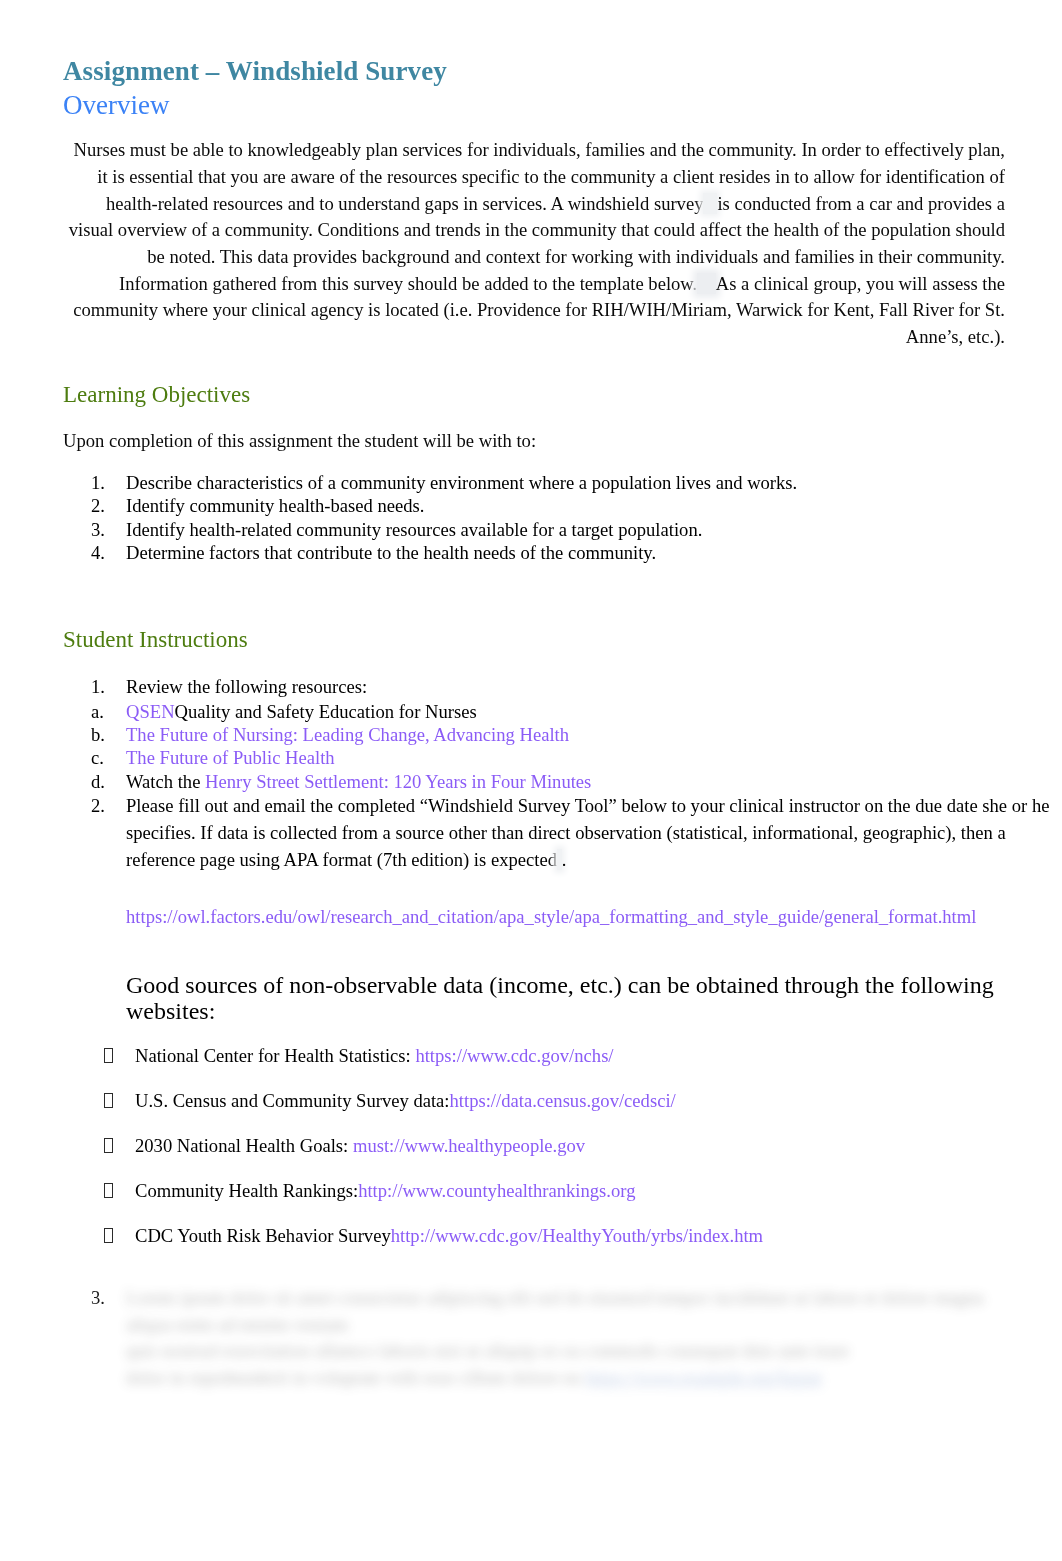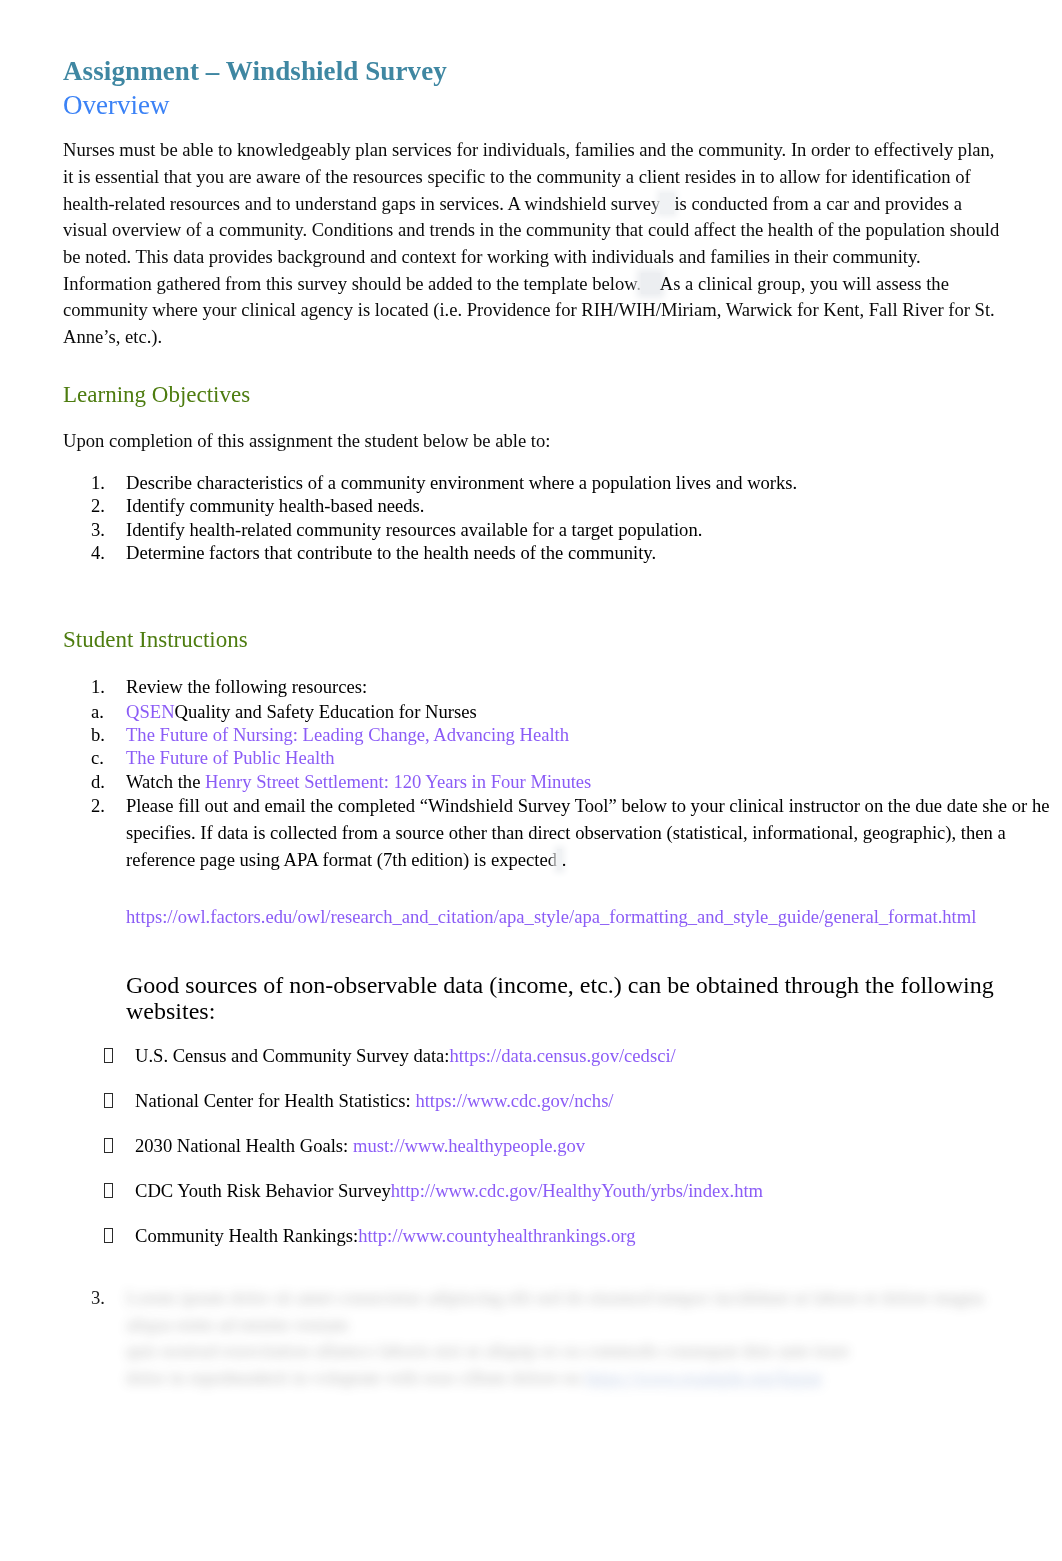--- a/index.html
+++ b/index.html
@@ -199,31 +199,31 @@
 <body>
 
 <div class="page">
   <div class="content">
 
     <h1 class="doc-title">Assignment – Windshield Survey</h1>
     <h2 class="doc-sub">Overview</h2>
 
     <div class="sp-16"></div>
 
-    <p class="body" style="width:942px;">
+    <p class="body" style="width:942px;text-align:right;">
       <span>Nurses must be able to knowledgeably plan services for individuals, families and the community.   In order to effectively plan, it is essential that you are aware of the resources specific to the community a client resides in to allow for identification of health-related resources and to understand gaps in services. A windshield survey</span><span class="shade">&nbsp;&nbsp;&nbsp;</span><span>is conducted from a car and provides a visual overview of a community. Conditions and trends in the community that could affect the health of the population should be noted. This data provides background and context for working with individuals and families in their community.   Information gathered from this survey should be added to the template below.</span><span class="shade-strong">&nbsp;&nbsp;&nbsp;&nbsp;</span><span>As a clinical group, you will assess the community where your clinical agency is located (i.e. Providence for RIH/WIH/Miriam, Warwick for Kent, Fall River for St. Anne’s, etc.).</span>
     </p>
 
     <div class="sp-30"></div>
 
     <h2 class="section">Learning Objectives</h2>
 
     <div class="sp-20"></div>
 
-    <p class="body">Upon completion of this assignment the student below be able to:</p>
+    <p class="body">Upon completion of this assignment the student will be with to:</p>
 
     <div class="sp-16"></div>
 
     <ol class="numlist">
       <li>
         <span class="marker">1.</span>
         <span>Describe characteristics of a community environment where a population lives and works.</span>
       </li>
       <li>
         <span class="marker">2.</span>
@@ -288,37 +288,37 @@
     <div class="sp-30"></div>
     <div class="sp-12"></div>
 
     <div class="para-indent">Good sources of non-observable data (income, etc.) can be obtained through the following websites:</div>
 
     <div class="sp-20"></div>
 
     <ul class="tofu">
       <li>
         <span class="tofu-box"></span>
+        <span>National Center for Health Statistics: </span><a href="#" class="link">https://www.cdc.gov/nchs/</a>
+      </li>
+      <li>
+        <span class="tofu-box"></span>
         <span>U.S. Census and Community Survey data:</span><a href="#" class="link">https://data.census.gov/cedsci/</a>
       </li>
       <li>
         <span class="tofu-box"></span>
-        <span>National Center for Health Statistics: </span><a href="#" class="link">https://www.cdc.gov/nchs/</a>
-      </li>
-      <li>
-        <span class="tofu-box"></span>
         <span>2030 National Health Goals:  </span><a href="#" class="link">must://www.healthypeople.gov</a>
       </li>
       <li>
         <span class="tofu-box"></span>
+        <span>Community Health Rankings:</span><a href="#" class="link">http://www.countyhealthrankings.org</a>
+      </li>
+      <li>
+        <span class="tofu-box"></span>
         <span>CDC Youth Risk Behavior Survey</span><a href="#" class="link">http://www.cdc.gov/HealthyYouth/yrbs/index.htm</a>
-      </li>
-      <li>
-        <span class="tofu-box"></span>
-        <span>Community Health Rankings:</span><a href="#" class="link">http://www.countyhealthrankings.org</a>
       </li>
     </ul>
 
     <div class="sp-16"></div>
 
     <div class="redacted-item">
       <span class="marker">3.</span>
       <div class="redacted-body">
         <div>
           Lorem ipsum dolor sit amet consectetur adipiscing elit sed do eiusmod tempor

